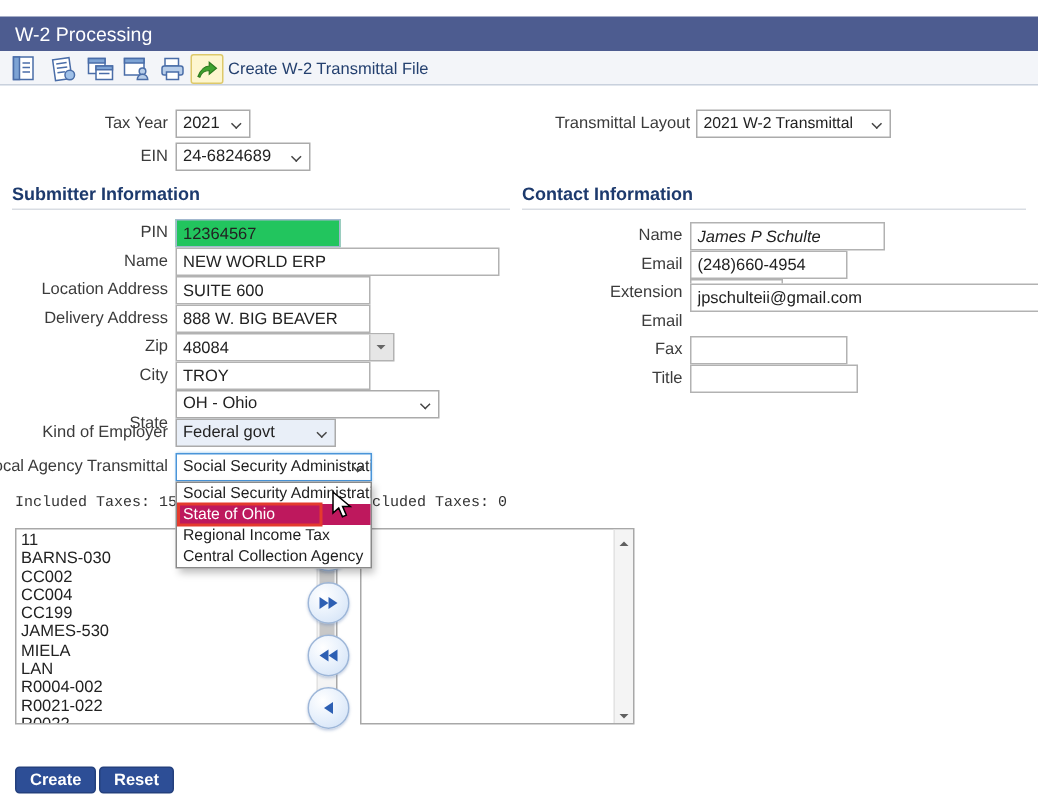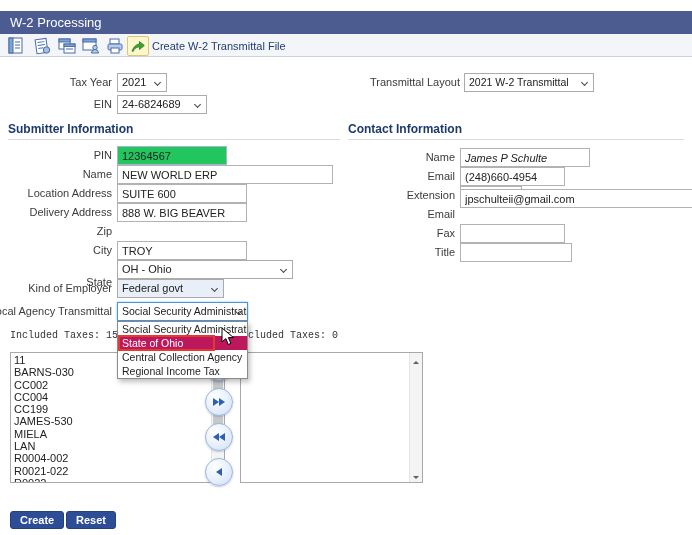--- a/index.html
+++ b/index.html
@@ -144,20 +144,24 @@
   <span class="lblL" style="top:168px">Name</span>
   <input class="inp" style="left: 117px; top: 165px; width: 216px;" value="NEW WORLD ERP">
 
   <span class="lblL" style="top:187px">Location Address</span>
   <input class="inp" style="left: 117px; top: 184px; width: 130px;" value="SUITE 600">
 
   <span class="lblL" style="top:206px">Delivery Address</span>
   <input class="inp" style="left: 117px; top: 203px; width: 130px;" value="888 W. BIG BEAVER">
 
   <span class="lblL" style="top:225px">Zip</span>
+  <div style="position:absolute; left:117px; top:222px; width:146px; height:19px">
+    <input class="inp" style="left: 0px; top: 0px; width: 146px; padding-right: 20px;" value="48084">
+    <span class="zipbtn"></span>
+  </div>
 
   <span class="lblL" style="top:244px">City</span>
   <input class="inp" style="left: 117px; top: 241px; width: 130px;" value="TROY">
 
   <span class="lblL" style="top:276px">State</span>
   <div class="sel" style="left:117px; top:260px; width:176px"><span>OH - Ohio</span><span class="chev"></span></div>
 
   <span class="lblL" style="top:282px">Kind of Employer</span>
   <div class="sel" style="left:117px; top:279px; width:107px; background:#e9eff8"><span>Federal govt</span><span class="chev"></span></div>
 
@@ -233,22 +237,22 @@
     <div class="listitems"></div>
     <div class="sbar">
       <span class="sb-up"></span>
       <span class="sb-dn"></span>
     </div>
   </div>
 
   <div class="ddlist">
     <div class="ddopt">Social Security Administration</div>
     <div class="ddopt hl">State of Ohio</div>
+    <div class="ddopt">Regional Income Tax</div>
     <div class="ddopt">Central Collection Agency</div>
-    <div class="ddopt">Regional Income Tax</div>
     <div class="red-annot"></div>
   </div>
 
   <span class="cursor">
     <svg width="14" height="20" viewBox="0 0 14 20">
         <polygon points="1,1 1,15 4.8,11.6 7.3,17.5 9.9,16.4 7.4,10.6 12.5,10.6" fill="#fff" stroke="#000" stroke-width="1"></polygon>
       </svg>
   </span>
 
   <div class="navybtn" style="left:10px">Create</div>

